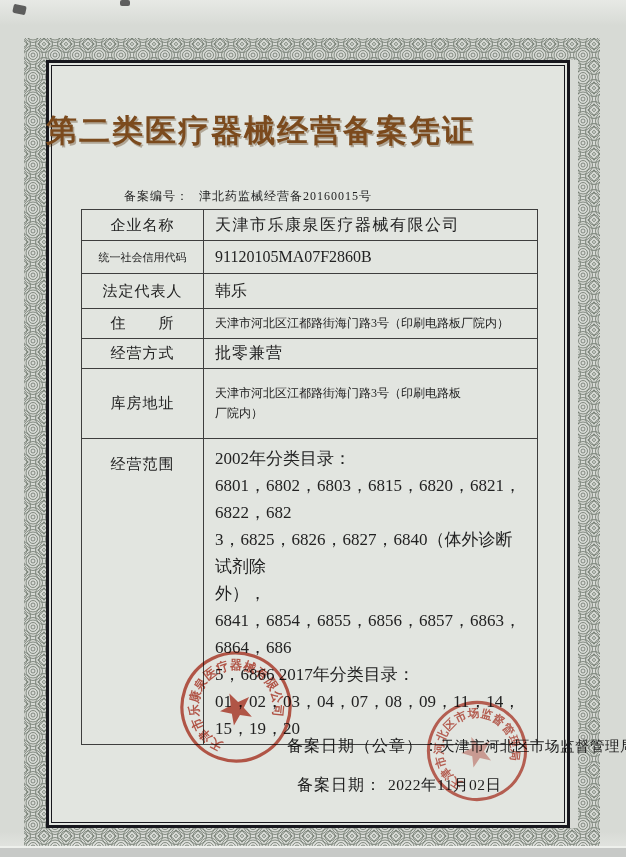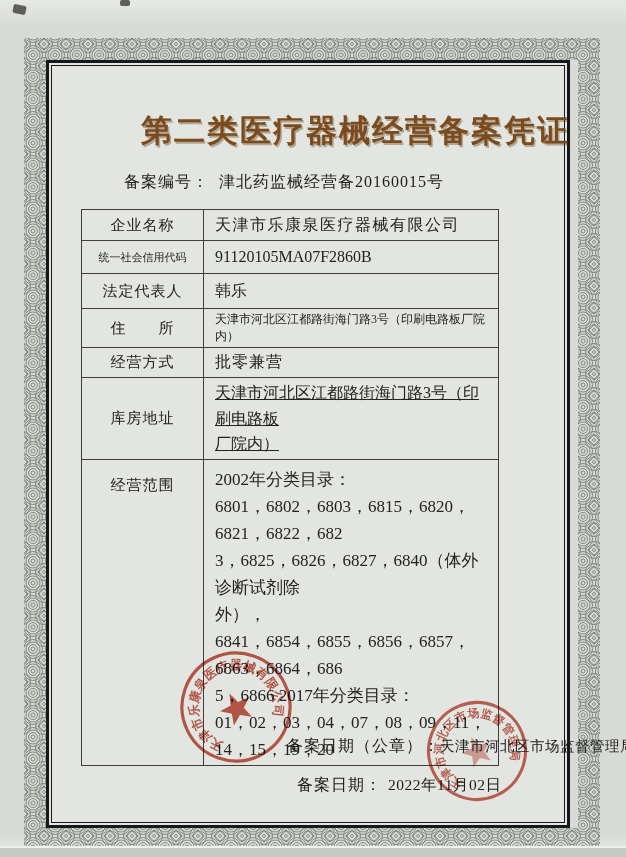--- a/index.html
+++ b/index.html
@@ -24,50 +24,50 @@
     position:absolute;left:46px;top:60px;width:518px;height:762px;
     border:3px solid #17171d;
     background:#e2e5e0;
   }
   .frame-inner{
     position:absolute;left:2px;top:2px;right:2px;bottom:2px;
     border:1px solid #17171d;
   }
   .title{
     position:absolute;left:46px;top:110px;width:524px;
-    text-align:right;font-size:31px;font-weight:bold;
+    text-align:left;font-size:31px;font-weight:bold;
     letter-spacing:2px;color:#7b4a1d;
     text-shadow:1.5px 1.5px 0 rgba(82,48,12,0.35);
   }
   .regno{
-    position:absolute;left:124px;top:172px;
-    font-size:16px;color:#1e1e1e;letter-spacing:1px;
+    position:absolute;left:124px;top:188px;
+    font-size:12px;color:#1e1e1e;letter-spacing:1px;
   }
   .regno .lbl{margin-right:10px;}
   .cert-table{
-    position:absolute;left:81px;top:209px;width:418px;
+    position:absolute;left:81px;top:209px;width:457px;
     border-collapse:collapse;table-layout:fixed;
     color:#222;
   }
   .cert-table td{
     border:1.6px solid #3e3e3e;
     padding:2px 8px;vertical-align:middle;
   }
   .cert-table td.lab{
     width:117px;text-align:center;font-size:15px;letter-spacing:1px;padding:2px 2px;
   }
   .cert-table td.val{font-size:16px;padding-left:11px;white-space:pre-line;}
   tr.r0{height:31px;}  tr.r0 .val{letter-spacing:1.5px;}
   tr.r1{height:33px;}  tr.r1 .lab{font-size:11px;letter-spacing:0;}
   tr.r2{height:35px;}
   tr.r3{height:33px;}
   tr.r4{height:30px;}  tr.r4 .val{font-size:12px;}
   tr.r5{height:30px;}  tr.r5 .val{letter-spacing:1px;}
   tr.r6{height:31px;}  tr.r6 .val{font-size:13.5px;}
-  tr.r7{height:70px;}  tr.r7 .val{font-size:16px;line-height:1.6;text-decoration:underline;}
+  tr.r7{height:70px;}  tr.r7 .val{font-size:12px;line-height:1.6;}
   tr.r8{height:195px;} tr.r8 .lab{vertical-align:top;padding-top:16px;}
   tr.r8 .val{vertical-align:top;font-size:17px;line-height:27px;padding-top:6px;}
   .footer-line{
     position:absolute;color:#1c1c1c;font-size:16px;letter-spacing:1px;white-space:nowrap;
   }
   .dept{left:287px;top:736px;}
   .dept .value{font-size:14.5px;letter-spacing:.5px;}
   .date{left:297px;top:775px;}
   .date .value{font-size:15.5px;margin-left:6px;letter-spacing:.5px;}
   .seal{position:absolute;mix-blend-mode:multiply;}

